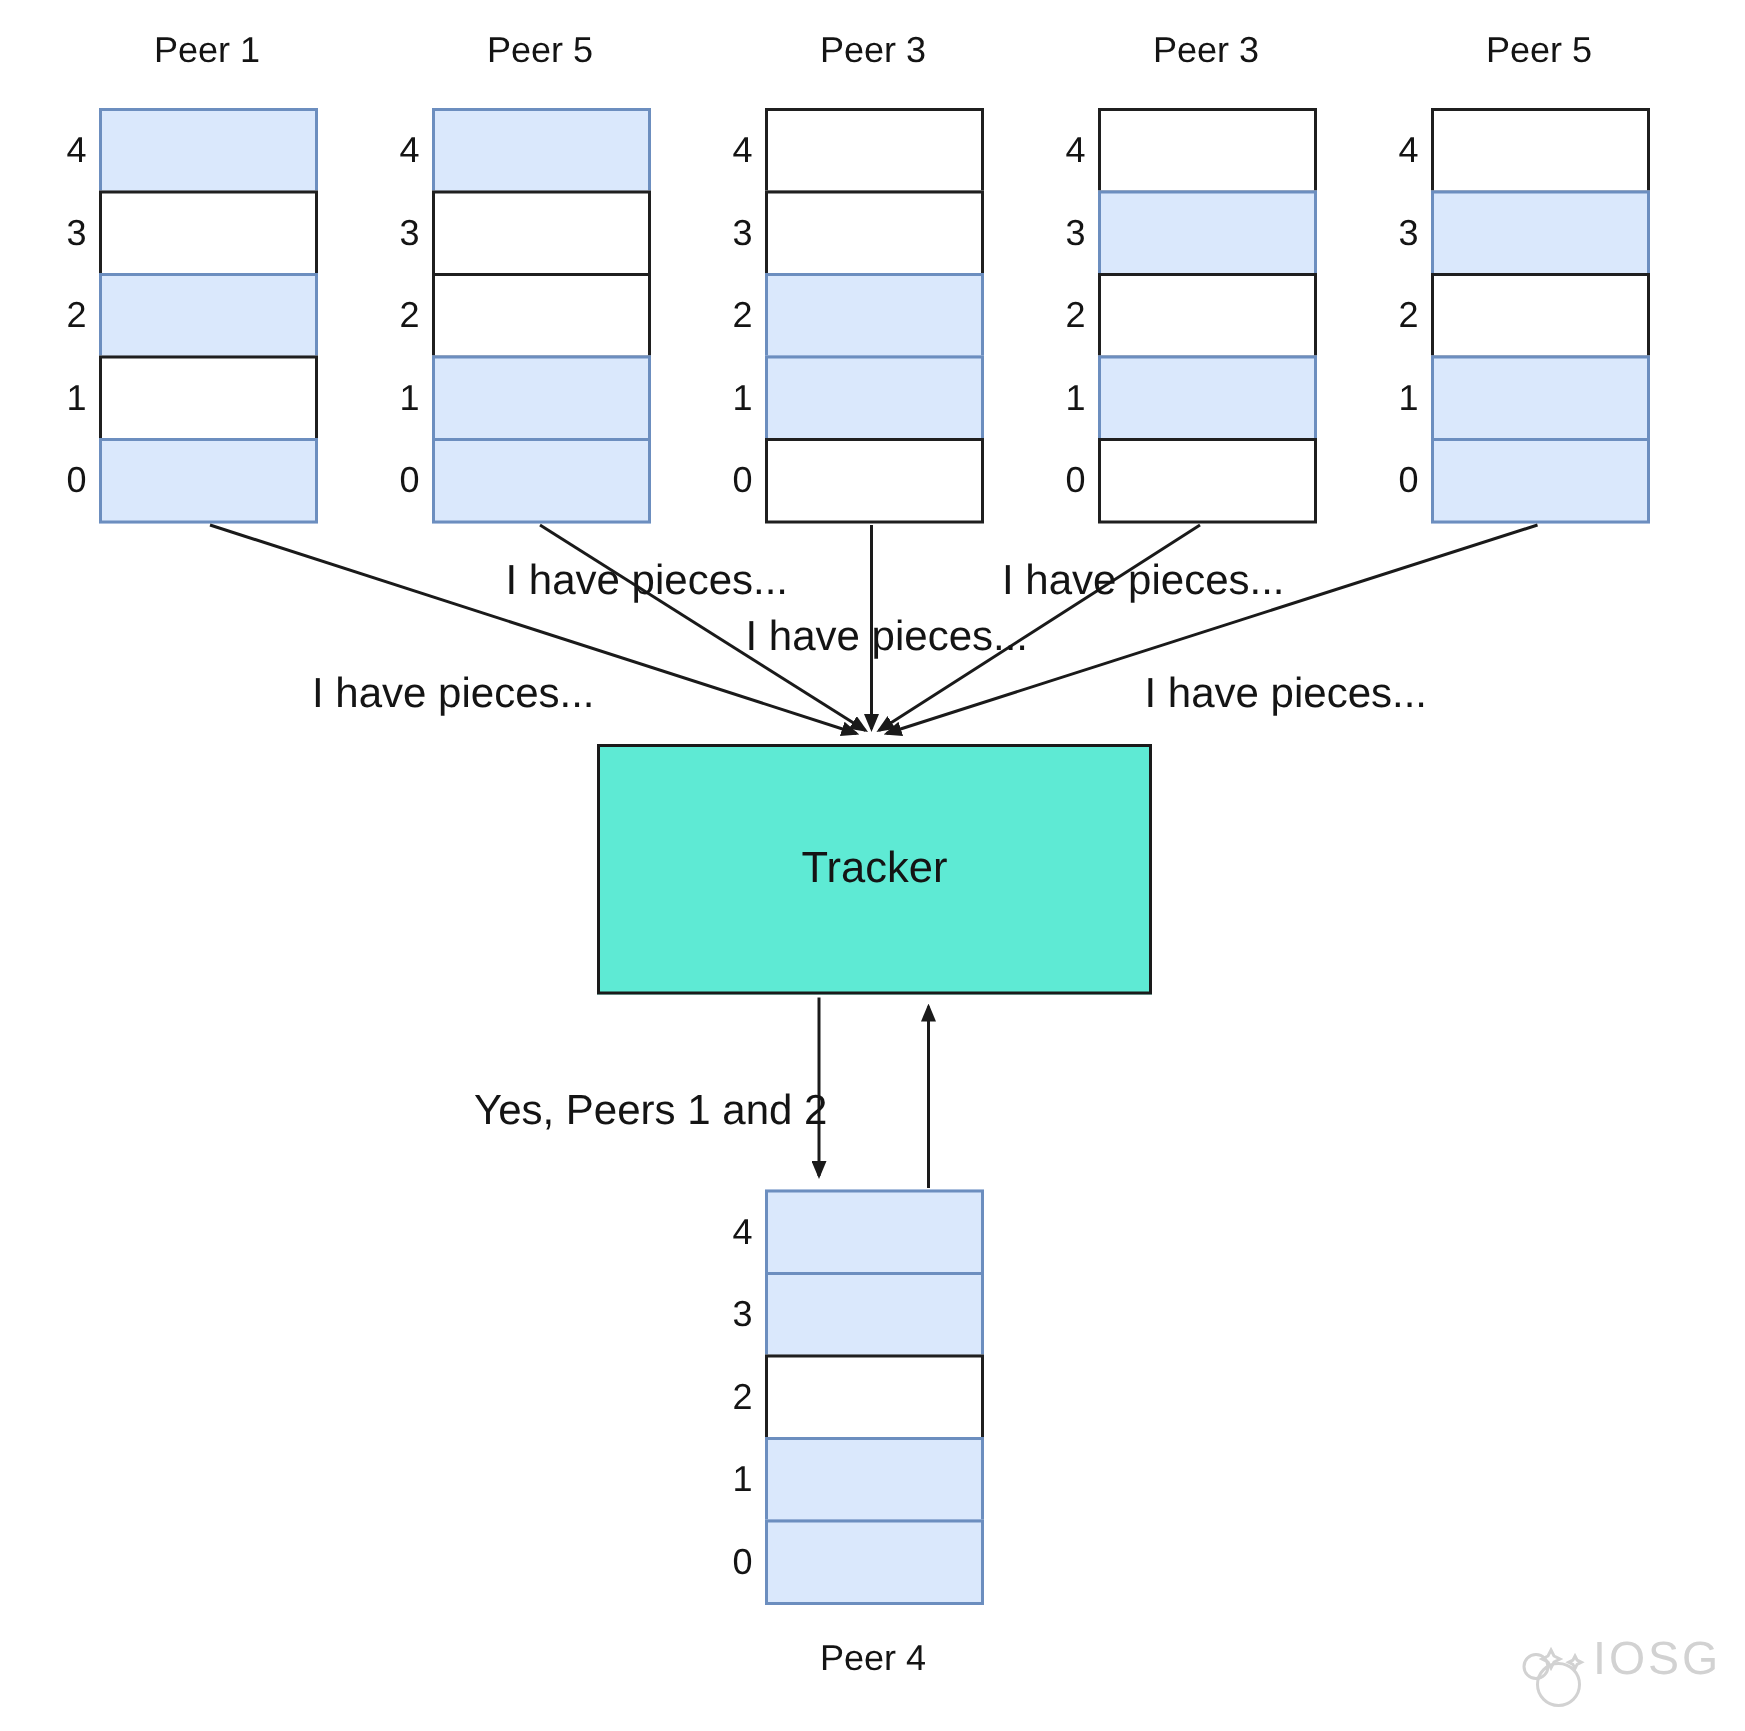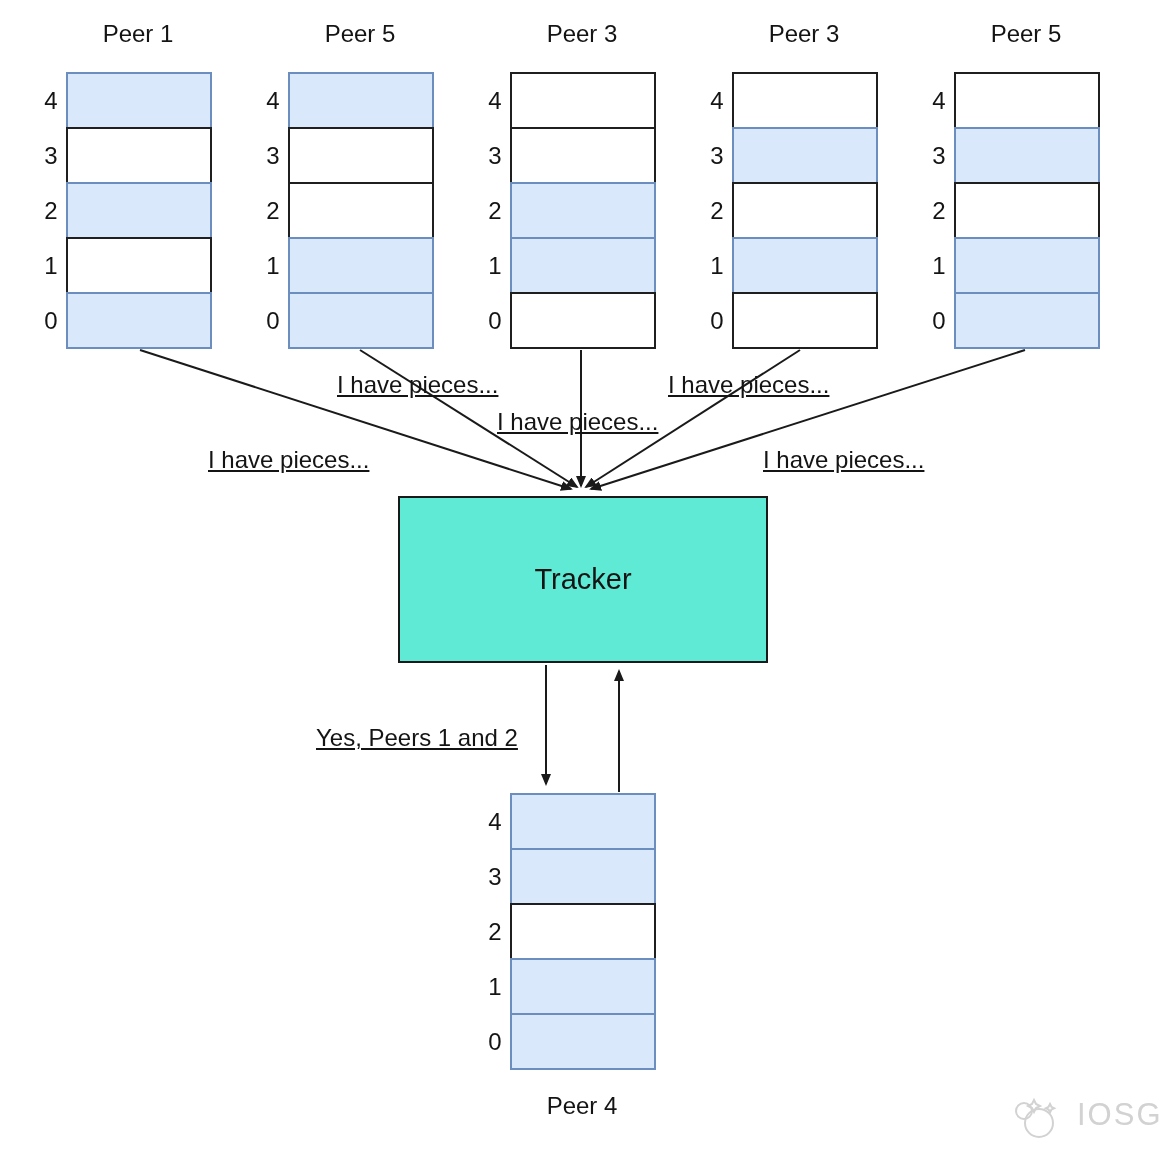--- a/index.html
+++ b/index.html
@@ -58,37 +58,36 @@
     box-sizing: border-box;
     border: 2px solid var(--line, #1a1a1a);
     background: #5eead4;
     display: flex;
     align-items: center;
     justify-content: center;
     font-size: 29px;
   }
   .msg-label {
     position: absolute;
-    font-size: 24px;
+    font-size: 28px;
     white-space: nowrap;
     color: var(--text, #141414);
-    text-decoration: underline;
   }
   #arrow-layer {
     position: absolute;
     left: 0; top: 0;
     pointer-events: none;
   }
   #arrow-layer line { stroke: var(--line, #1a1a1a); stroke-width: 2; }
   #watermark {
     position: absolute;
     left: 1012px; top: 1088px;
     display: flex;
-    align-items: center;
-    gap: 15px;
+    align-items: flex-start;
+    gap: 0;
     color: var(--watermark, #d2d2d2);
   }
   #watermark .wm-text {
     font-size: 31px;
     letter-spacing: 2px;
     color: var(--watermark, #d2d2d2);
   }
   #watermark svg { stroke: var(--watermark, #d2d2d2); fill: none; stroke-width: 2; }
 </style>
 </head>

